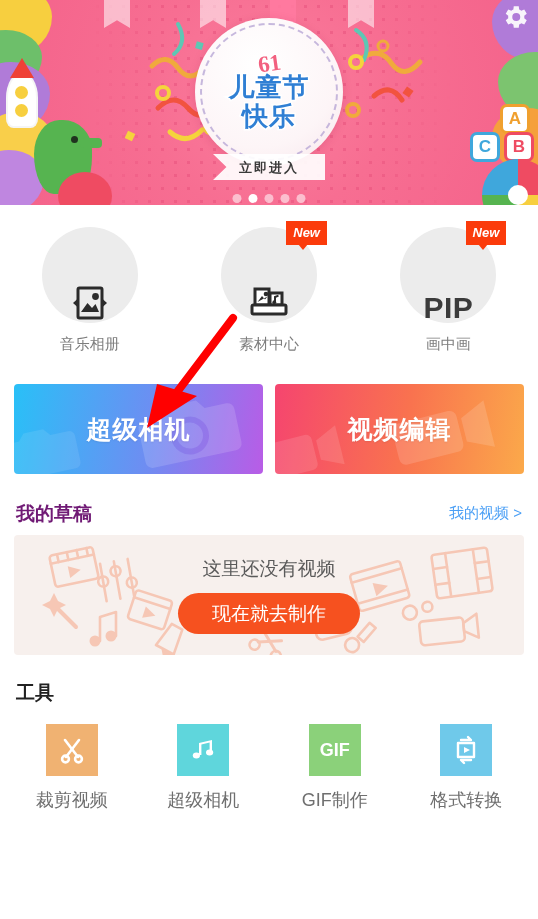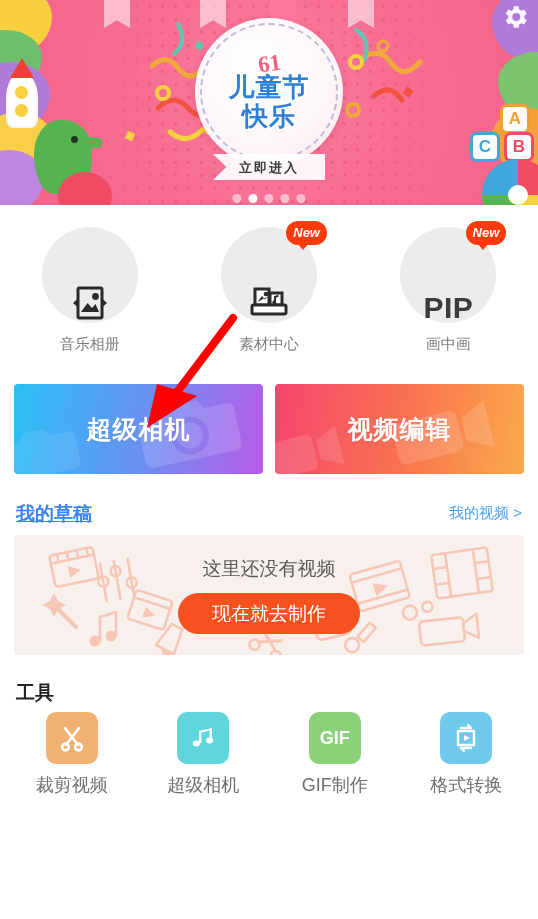--- a/index.html
+++ b/index.html
@@ -138,21 +138,21 @@
     margin: 0 auto; display:flex; align-items:flex-end; justify-content:center;
     position:relative;
   }
   .quick-label {
     margin-top: 12px; font-size: 15px; color:#7d7d7d;
     font-family: "Liberation Sans", sans-serif;
   }
   .pip-text { font: 700 30px/1 "Liberation Sans", sans-serif; color:#3b3b3b; letter-spacing:.5px; }
   .new-badge {
     position:absolute; top: -6px; right: 12px;
-    background:#FB3B0B; color:#fff; border-radius:12px;
+    background:#FB3B0B; color:#fff; border-radius:0;
     font: 700 13px/1 "Liberation Sans", sans-serif;
     padding: 5px 7px 6px; font-style: italic;
   }
   .new-badge::after {
     content:''; position:absolute; left: 12px; bottom:-5px;
     border-left:5px solid transparent; border-right:5px solid transparent;
     border-top:6px solid #FB3B0B;
   }
 
   
@@ -171,21 +171,21 @@
     font: 700 25px/1 "Liberation Sans", sans-serif; letter-spacing:1px;
     text-shadow: 0 1px 2px rgba(0,0,0,.08);
   }
   .wm { position:absolute; opacity:.17; }
 
   
   .section-head {
     display:flex; align-items:center; justify-content:space-between;
     padding: 30px 16px 12px;
   }
-  .section-title { font: 700 19px/1 "Liberation Sans", sans-serif; color:#3b82f6;text-decoration:underline; }
+  .section-title { font: 700 19px/1 "Liberation Sans", sans-serif; color:#701a75; }
   .section-link { font-size: 15px; color:#4A9FF5; }
   .draft-card {
     margin: 0 14px; height: 120px; border-radius:4px;
     background: #F7F0ED; position:relative; overflow:hidden;
     display:flex; flex-direction:column; align-items:center; justify-content:center; gap:11px;
   }
   .draft-empty {
     position:relative; z-index:3; font-size: 19px; color:#5a5a5a;
     font-family:"Liberation Sans", sans-serif;
   }
@@ -194,21 +194,21 @@
     border:none; border-radius: 22px; padding: 11px 34px;
     font: 400 19px/1 "Liberation Sans", sans-serif; cursor:pointer;
   }
   .draft-deco { position:absolute; inset:0; z-index:1; }
 
   
   .tools-title { padding: 28px 16px 10px; font: 700 19px/1 "Liberation Sans", sans-serif; color:#222; }
   .tools-row { display:flex; justify-content: space-around; padding: 0 6px; }
   .tool { width: 100px; text-align:center; }
   .tool-icon {
-    width: 52px; height: 52px; border-radius: 10px; margin: 0 auto;
+    width: 52px; height: 52px; border-radius: 0; margin: 12px auto;
     display:flex; align-items:center; justify-content:center;
   }
   .tool-label { margin-top: 9px; font-size: 18px; color:#6f6f6f; white-space:nowrap; }
   .gif-text { font: 700 18px/1 "Liberation Sans", sans-serif; color:#fff; }
 </style>
 </head>
 <body>
 
 <div class="app">
 

